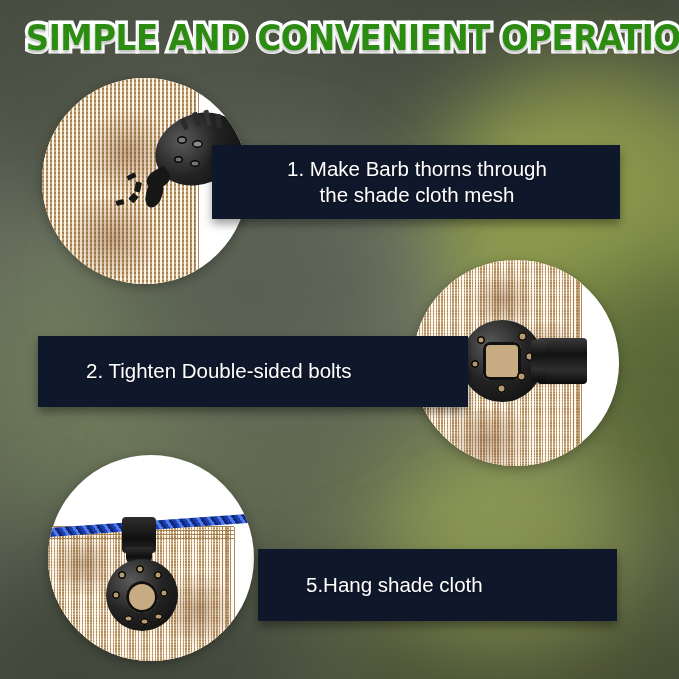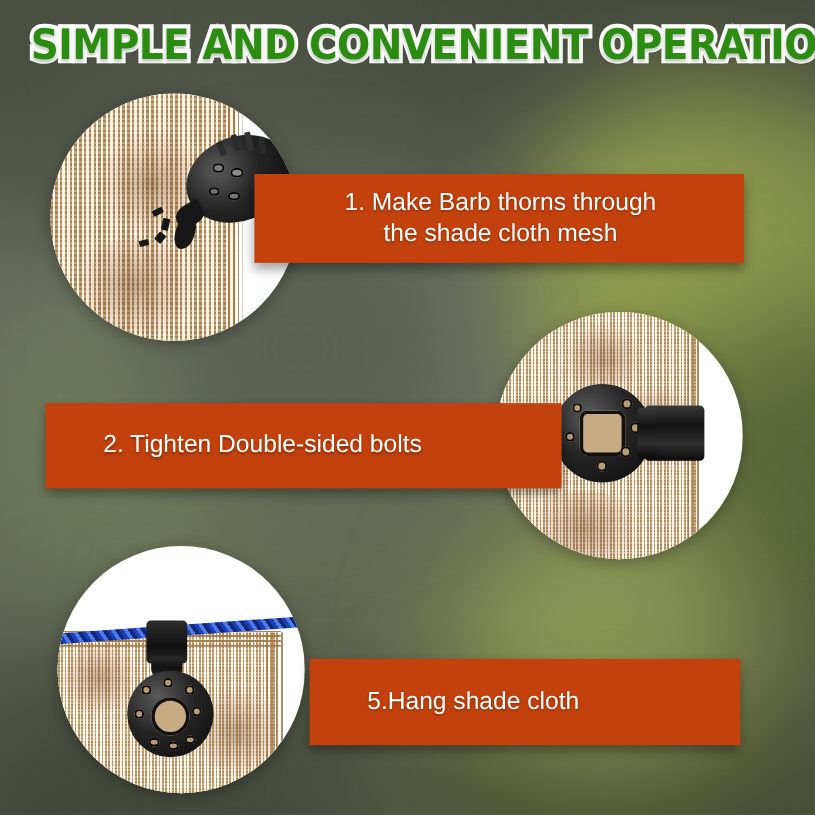--- a/index.html
+++ b/index.html
@@ -54,21 +54,21 @@
     paint-order: stroke fill;
     text-shadow:
       0 0 2px #ffffff,
       0 2px 3px rgba(0,0,0,0.35);
     white-space: nowrap;
   }
 
   
   .banner {
     position: absolute;
-    background: #c2410c;
+    background: #0f172a;
     box-shadow: 0 5px 9px rgba(0,0,0,0.38);
     display: flex;
     align-items: center;
     box-sizing: border-box;
   }
   .banner-text {
     color: #ffffff;
     font-size: 20.5px;
     line-height: 1.28;
     font-family: "Liberation Sans", sans-serif;

